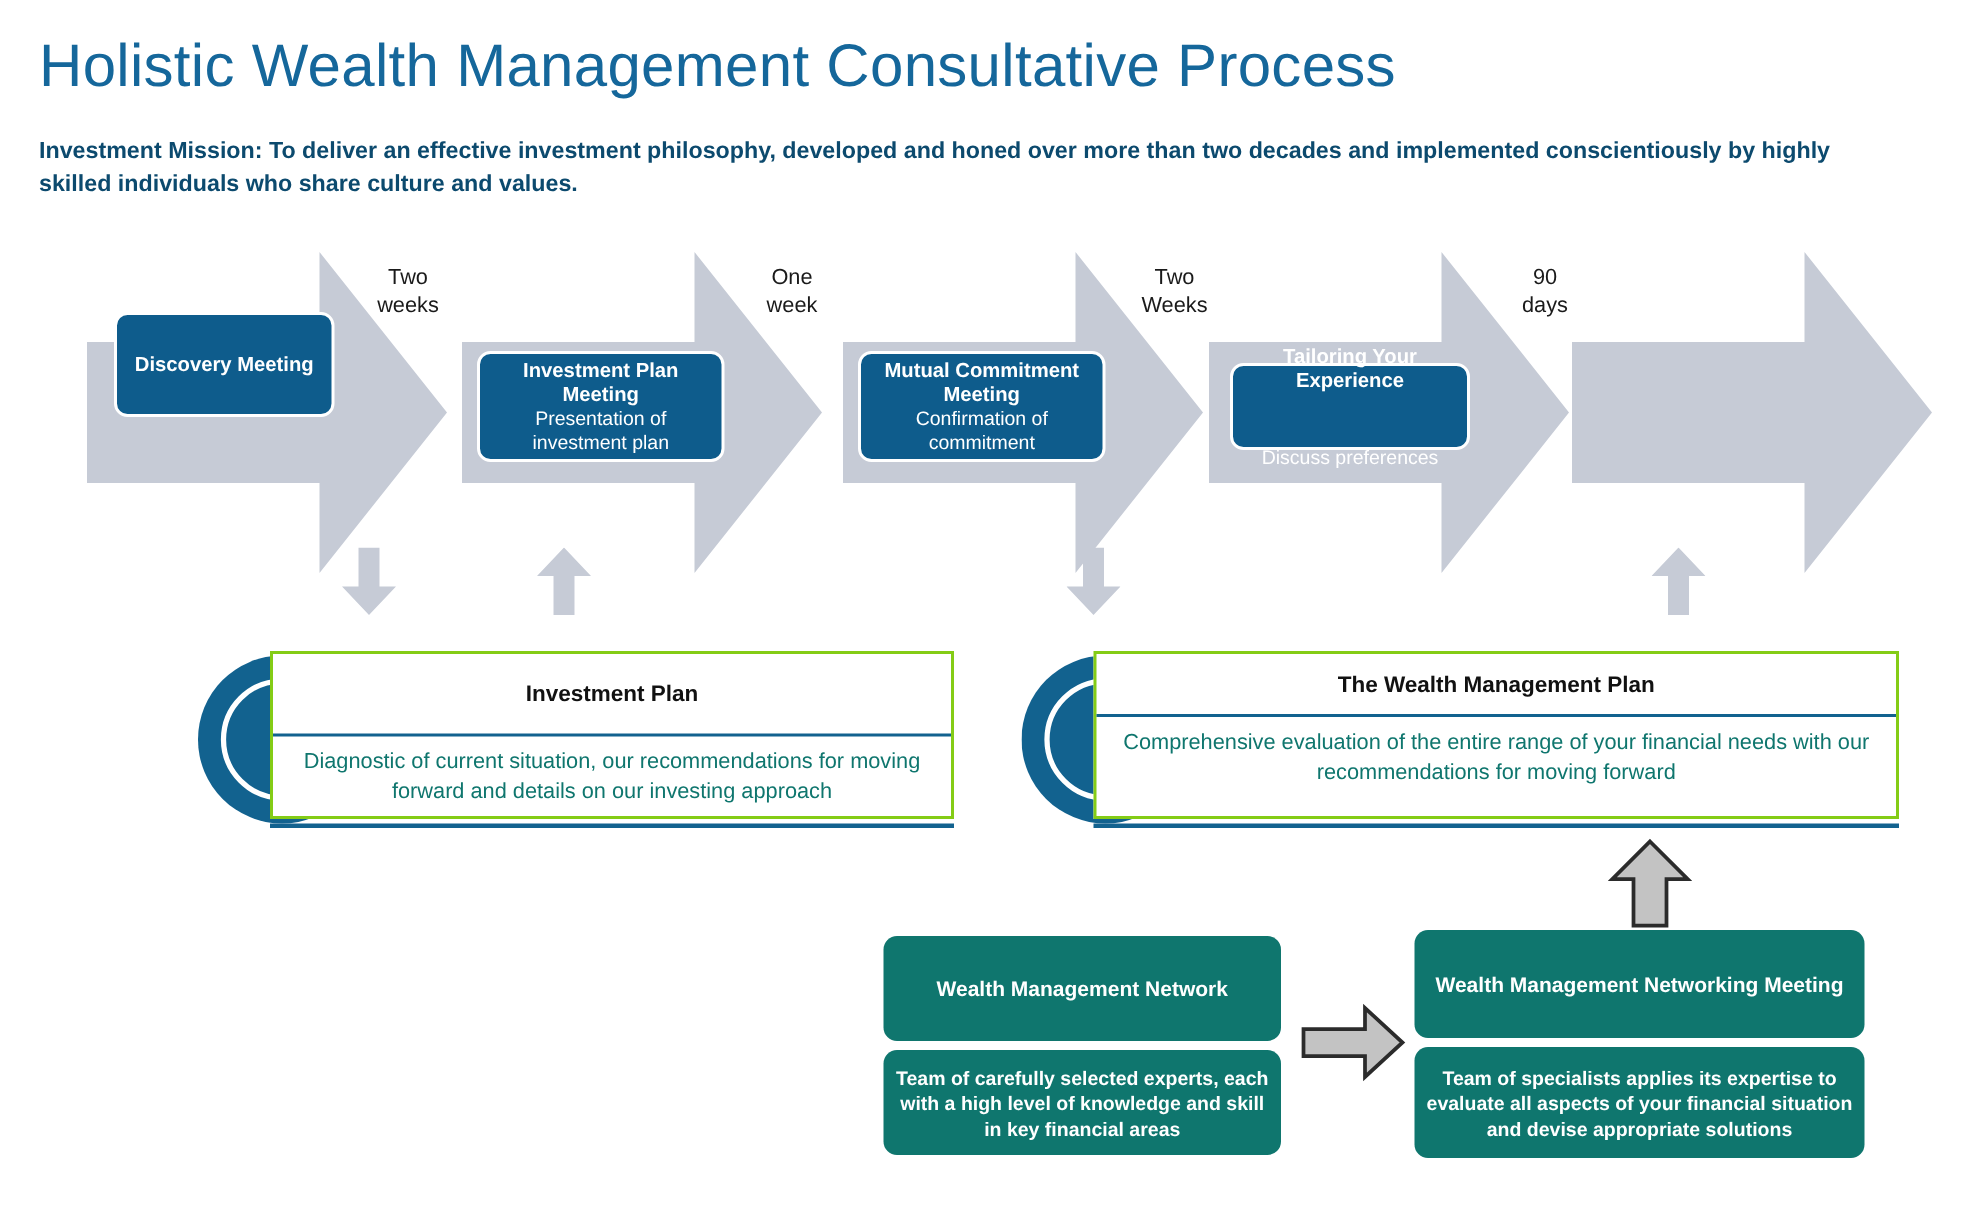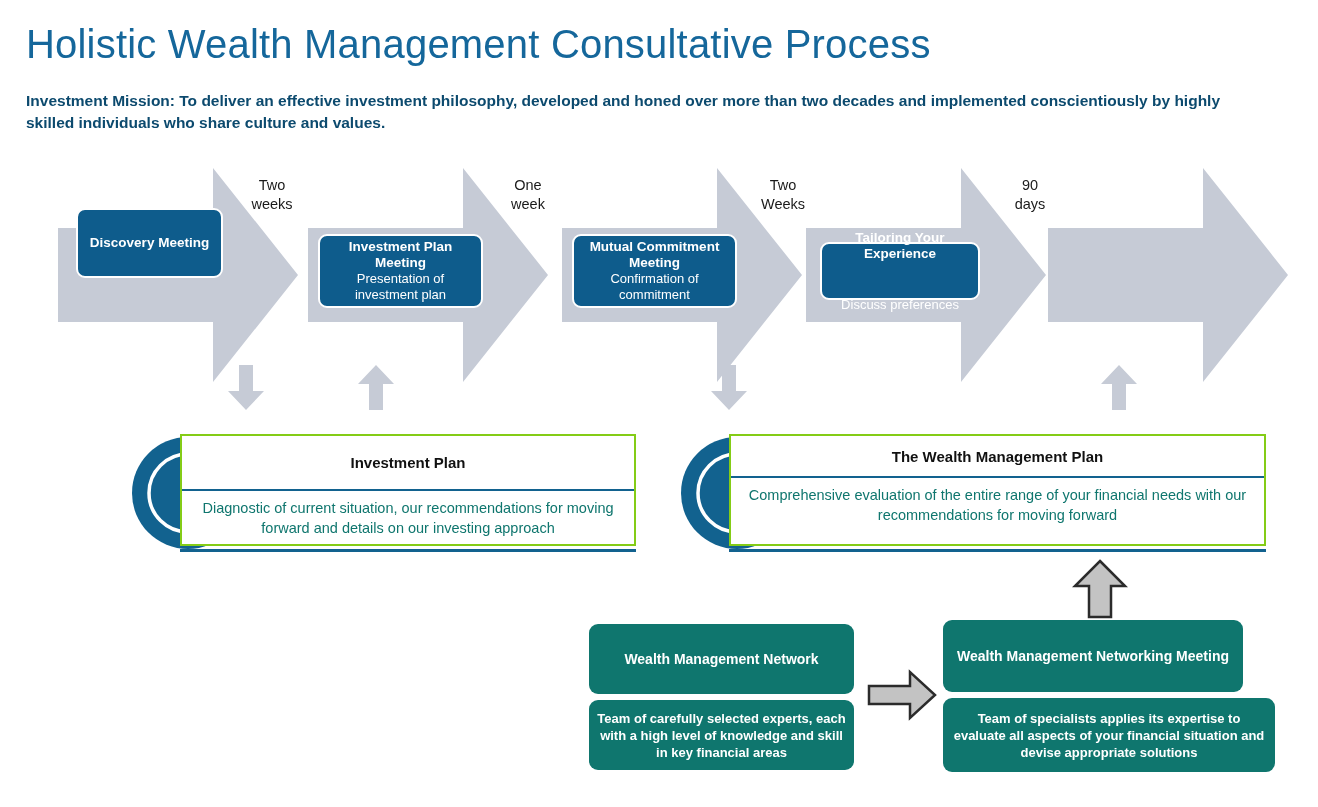--- a/index.html
+++ b/index.html
@@ -216,16 +216,16 @@
   </div>
 
   <div class="out-arrow" style="left:866px; top:669px;">
     <svg width="72" height="52" viewBox="0 0 72 52">
       <path class="oa" d="M3,17 L44,17 L44,3 L69,26 L44,49 L44,35 L3,35 Z"></path>
     </svg>
   </div>
 
   <div class="netbox" style="left:943px; top:620px; width:300px; height:152px;">
     <div class="nb-head" style="top:0; width:300px; height:72px;">Wealth Management Networking Meeting</div>
-    <div class="nb-body" style="top:78px; width:332px; height:74px;">Team of specialists applies its expertise to evaluate all aspects of your financial situation and devise appropriate solutions</div>
+    <div class="nb-body" style="top:78px; width:300px; height:74px;">Team of specialists applies its expertise to evaluate all aspects of your financial situation and devise appropriate solutions</div>
   </div>
 
 </div>
 
 </body></html>

